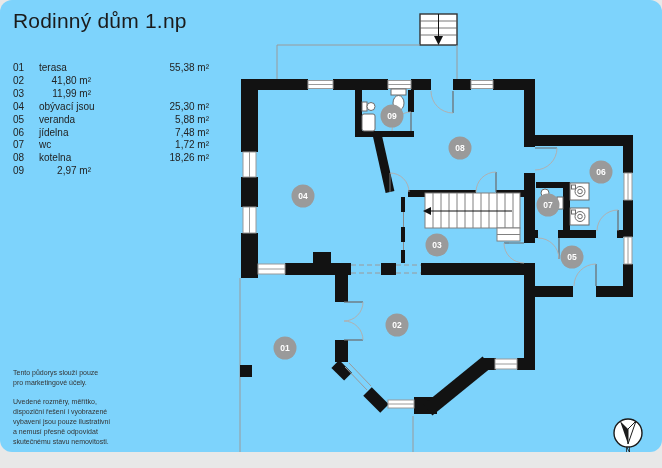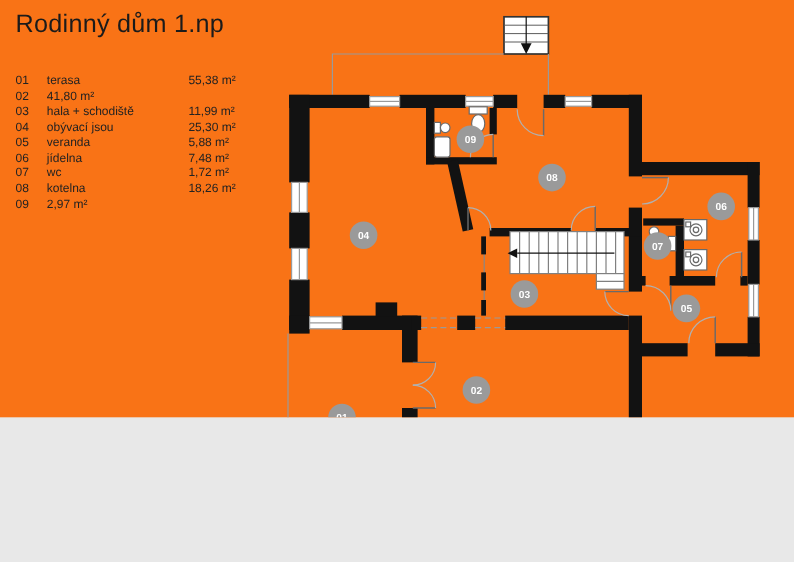--- a/index.html
+++ b/index.html
@@ -1,23 +1,23 @@
 <!DOCTYPE html>
 <html><head>
 <meta charset="utf-8">
 <style>
   html,body{margin:0;padding:0;background:#e8e8e8;}
-  #stage{position:relative;width:662px;height:348px;background:#f97316;overflow:hidden;
-         font-family:"Liberation Sans", sans-serif;color:#222;}
+  #stage{position:relative;width:662px;height:452px;background:#7dd3fc;overflow:hidden;
+         font-family:"Liberation Sans", sans-serif;color:#222;border-radius:12px;}
   #title{position:absolute;left:13px;top:9px;font-size:21px;color:#1b1b1b;letter-spacing:.2px;}
   #legend{position:absolute;left:13px;top:62px;font-size:10px;color:#222;}
   .lrow{display:flex;line-height:12.9px;white-space:nowrap;}
   .lno{width:26px;}
   .lname{width:118px;}
-  .larea{width:52px;text-align:left;}
+  .larea{width:52px;text-align:right;}
   #disclaimer{position:absolute;left:13px;top:368px;font-size:7px;line-height:10px;color:#333;}
   #disclaimer .para{margin:0 0 9px 0;}
   #plan{position:absolute;left:0;top:0;}
   .wall{fill:#121212;}
   .thin{stroke:#9a9a9a;stroke-width:1;fill:none;}
   .winrect{fill:#ffffff;stroke:#9a9a9a;stroke-width:1;}
   .winline{stroke:#9a9a9a;stroke-width:1;}
   .arc{stroke:#b0b0b0;stroke-width:1;fill:none;}
   .leaf{stroke:#6a6a6a;stroke-width:1.2;fill:none;}
   .fix{fill:#ffffff;stroke:#6a6a6a;stroke-width:1;}
@@ -40,21 +40,20 @@
         <span class="lno">01</span>
         <span class="lname">terasa</span>
         <span class="larea">55,38 m²</span>
       </div>
       <div class="lrow">
         <span class="lno">02</span>
         <span class="larea">41,80 m²</span>
       </div>
       <div class="lrow">
         <span class="lno">03</span>
-        <span class="lname">hala + schodiště</span>
         <span class="larea">11,99 m²</span>
       </div>
       <div class="lrow">
         <span class="lno">04</span>
         <span class="lname">obývací jsou</span>
         <span class="larea">25,30 m²</span>
       </div>
       <div class="lrow">
         <span class="lno">05</span>
         <span class="lname">veranda</span>

